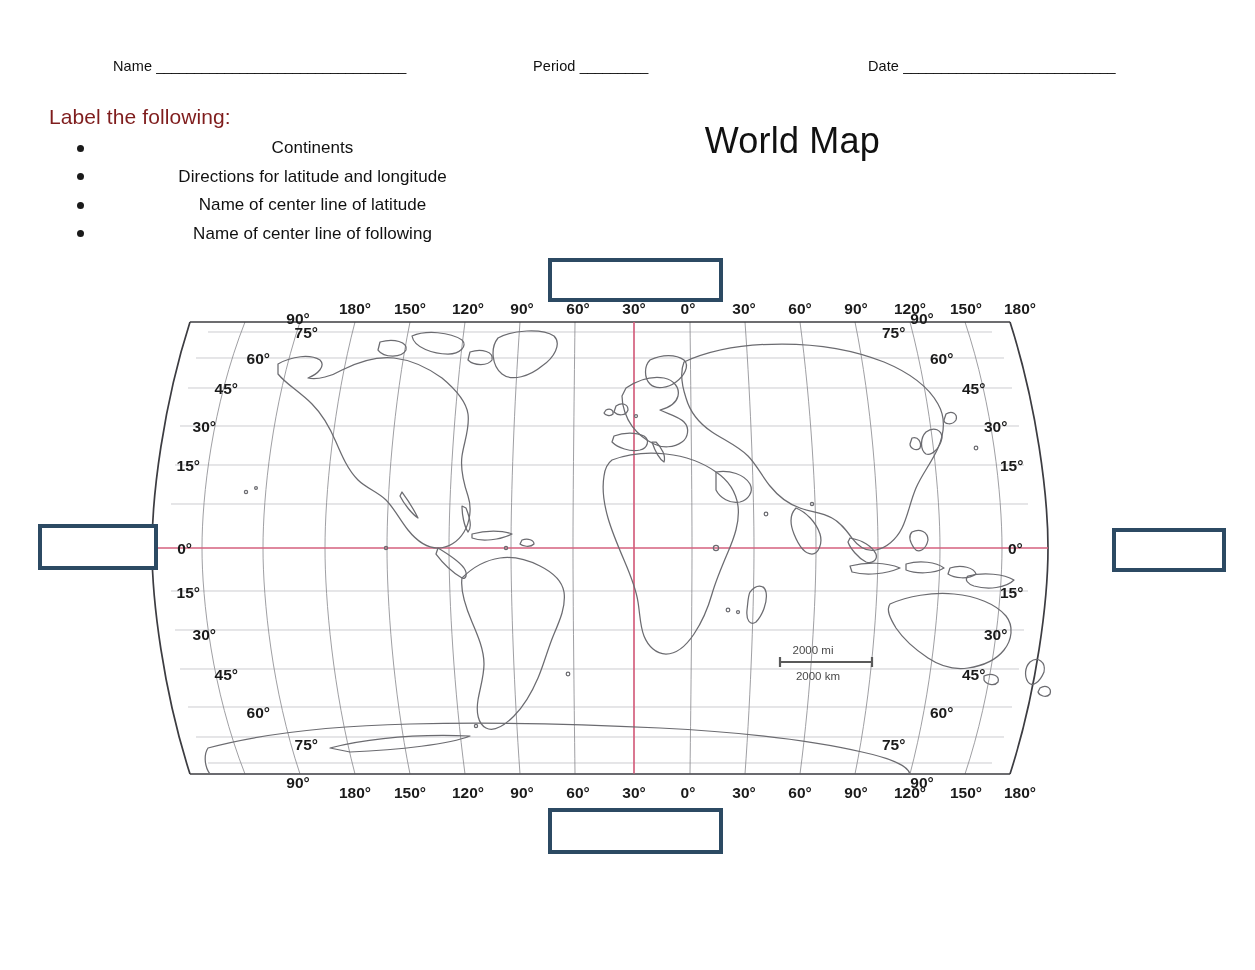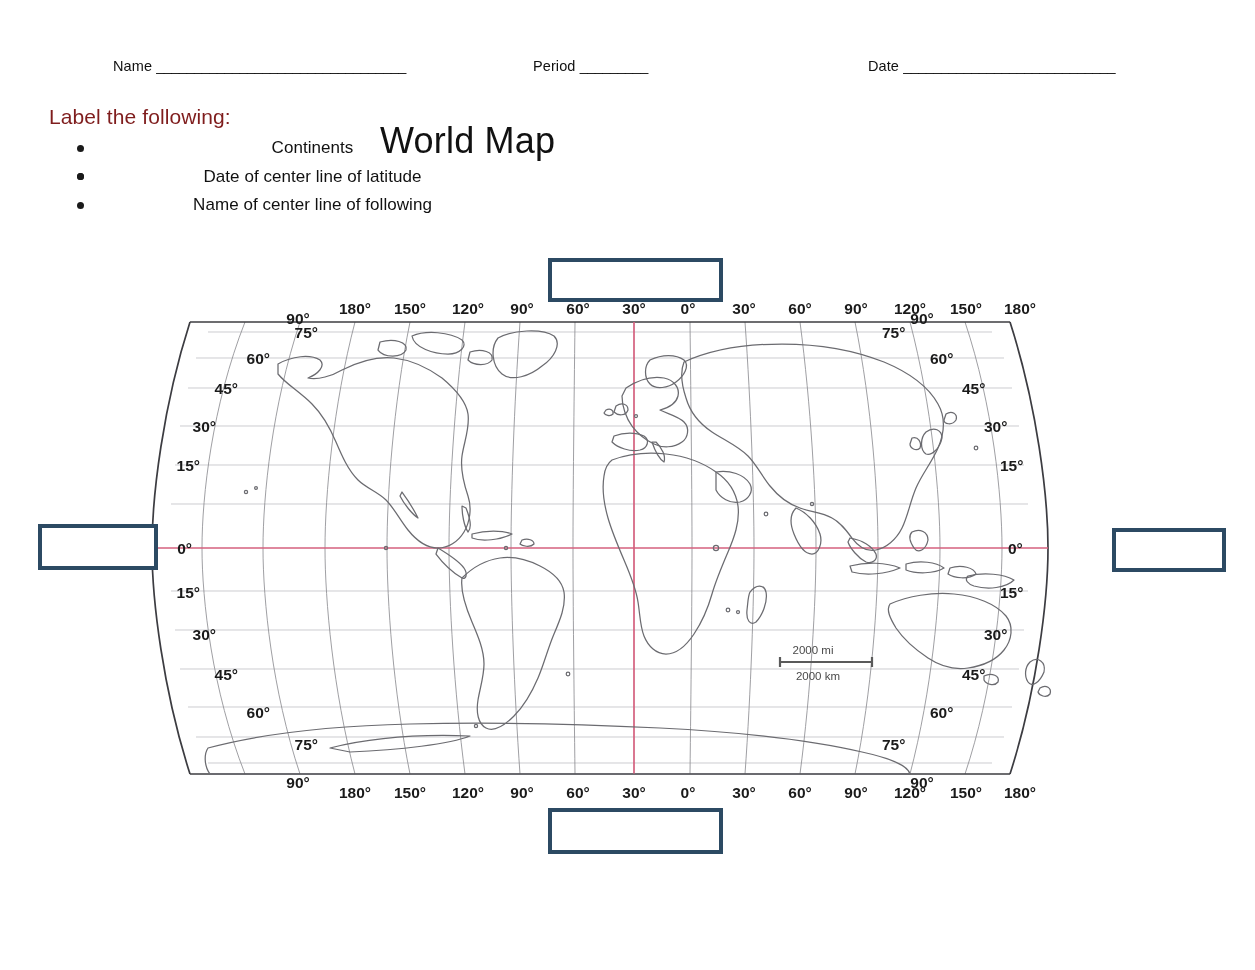--- a/index.html
+++ b/index.html
@@ -32,21 +32,21 @@
     padding-left:57px;position:relative;color:#111;letter-spacing:.05px;
   }
   .instr li .bullet{
     position:absolute;left:28px;top:10.5px;
     width:7px;height:7px;border-radius:50%;background:#1a1a1a;
   }
 
   
   .maptitle{
     position:absolute;left:380px;top:118px;width:500px;
-    text-align:left;font-size:36px;line-height:46px;color:#111;
+    text-align:right;font-size:36px;line-height:46px;color:#111;
     letter-spacing:.2px;font-weight:400;
   }
 
   
   .mapwrap{position:absolute;left:150px;top:296px;width:990px;height:520px;}
   .mapwrap svg{display:block;}
 
   
   .labelbox{
     position:absolute;background:#ffffff;
@@ -85,22 +85,22 @@
     <div class="fld" id="fld-date">
       <span class="lbl">Date</span>
       <span class="rule">____________________________</span>
     </div>
   </div>
 
   <div class="instr">
     <div class="instr-title">Label the following:</div>
     <ul>
       <li><span class="bullet"></span><span>Continents</span></li>
-      <li><span class="bullet"></span></li>
-      <li><span class="bullet"></span><span>Date of center line of latitude</span></li>
+      <li><span class="bullet"></span><span>Directions for latitude and longitude</span></li>
+      <li><span class="bullet"></span><span>Name of center line of latitude</span></li>
       <li><span class="bullet"></span><span>Name of center line of following</span></li>
     </ul>
   </div>
 
   <div class="maptitle">World Map</div>
 
   <div class="mapwrap">
     <svg width="990" height="520" viewBox="0 0 990 520">
 
       <g>

